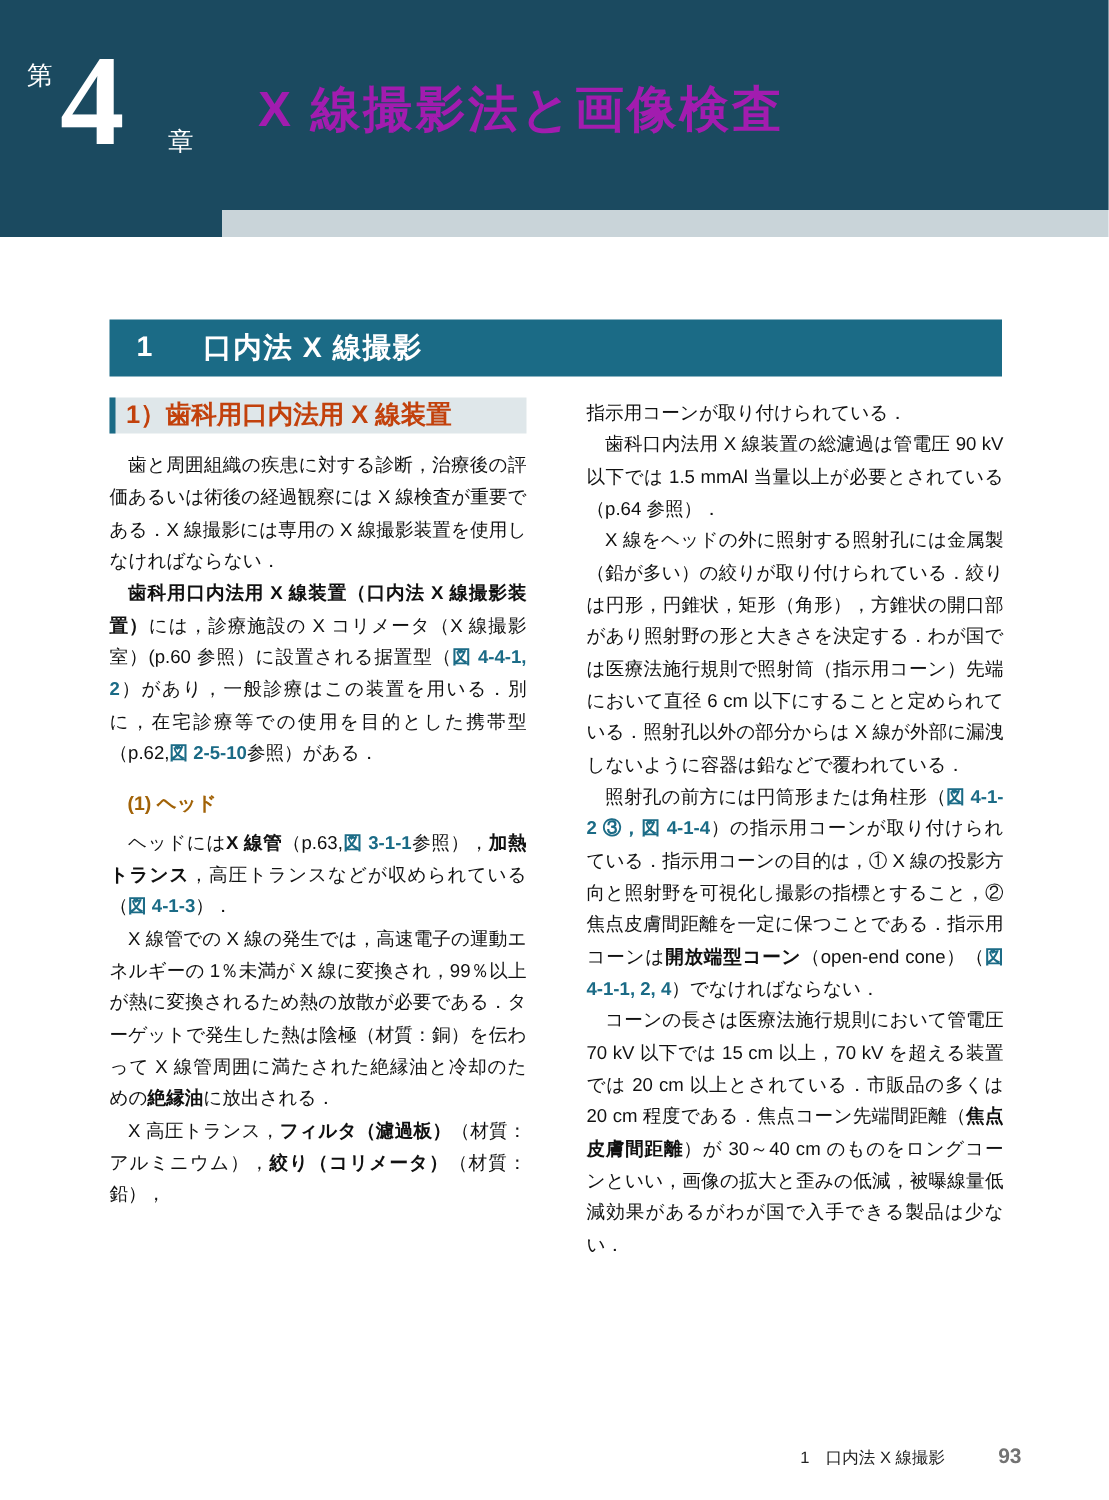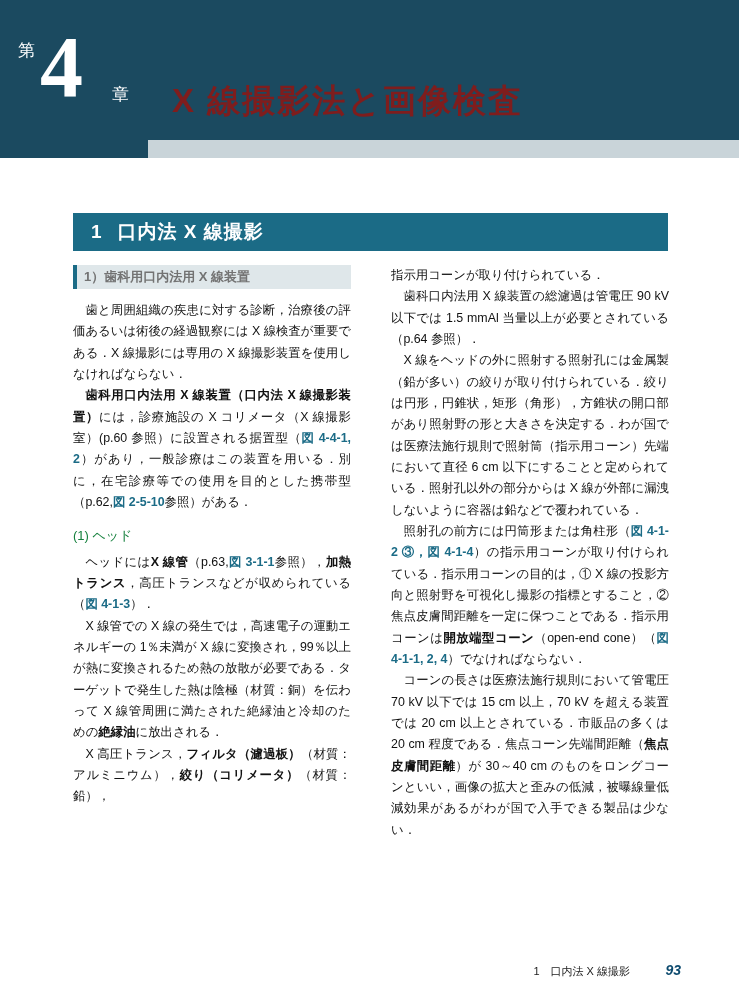--- a/index.html
+++ b/index.html
@@ -68,26 +68,25 @@
     left: 112px;
     top: 86px;
     color: #ffffff;
     font-size: 17px;
     line-height: 1;
   }
   .chapter-title-text {
     position: absolute;
     left: 172px;
     top: 56px;
-    color: #7f1d1d;
+    color: #a21caf;
     font-size: 33px;
     font-weight: bold;
     letter-spacing: 2px;
     line-height: 1;
-    margin-top: 28px;
   }
 
   
   .section-bar {
     position: absolute;
     left: 73px;
     top: 213px;
     width: 595px;
     height: 38px;
     background: #1b6b86;
@@ -97,21 +96,21 @@
   .section-num {
     color: #ffffff;
     font-size: 19px;
     font-weight: bold;
     margin-left: 18px;
   }
   .section-title {
     color: #ffffff;
     font-size: 19px;
     font-weight: bold;
-    margin-left: 16px;
+    margin-left: 34px;
     letter-spacing: 1px;
   }
 
   
   .columns {
     position: absolute;
     left: 73px;
     top: 265px;
     width: 596px;
     height: 690px;
@@ -141,30 +140,30 @@
     content: "";
     position: absolute;
     left: 0;
     top: 0;
     width: 4px;
     height: 24px;
     background: #1b6b86;
   }
   .subhead-text {
     margin-left: 11px;
-    font-size: 13px;
-    font-weight: bold;
-    color: #737373;
+    font-size: 17px;
+    font-weight: bold;
+    color: #c2410c;
   }
 
   .subhead2 {
     font-size: 13px;
-    font-weight: normal;
-    color: #15803d;
-    margin: 12px 0 4px 0;
+    font-weight: bold;
+    color: #a16207;
+    margin: 12px 0 4px 12px;
   }
 
   p.para {
     margin: 0;
     text-indent: 1em;
   }
 
   b.bold { font-weight: bold; }
   .ref { color: #1b6b86; font-weight: bold; }
 
@@ -182,22 +181,21 @@
     top: 0;
     font-size: 11px;
     color: #222222;
   }
   .footer-page {
     position: absolute;
     right: 46px;
     top: -2px;
     font-size: 14px;
     font-weight: bold;
-    color: #0c4a6e;
-    font-style: italic;
+    color: #737373;
   }
 </style>
 </head>
 <body>
 
 <div class="page">
 
   <div class="chapter-header">
     <div class="chapter-dark"></div>
     <div class="chapter-title-band"></div>

